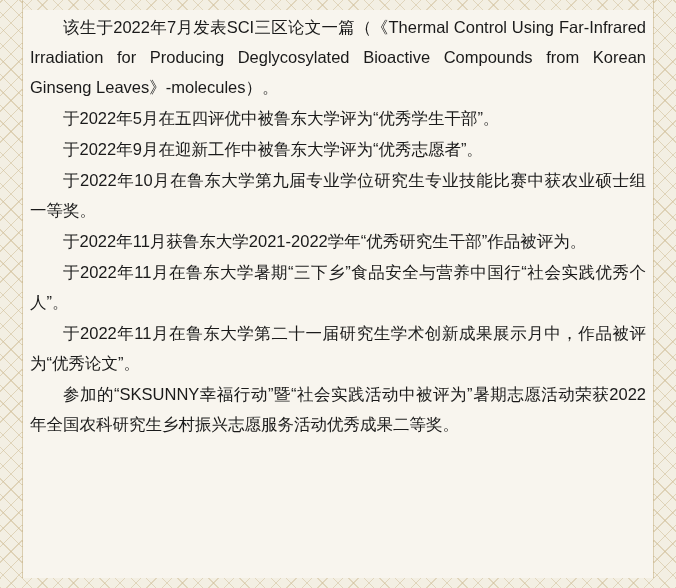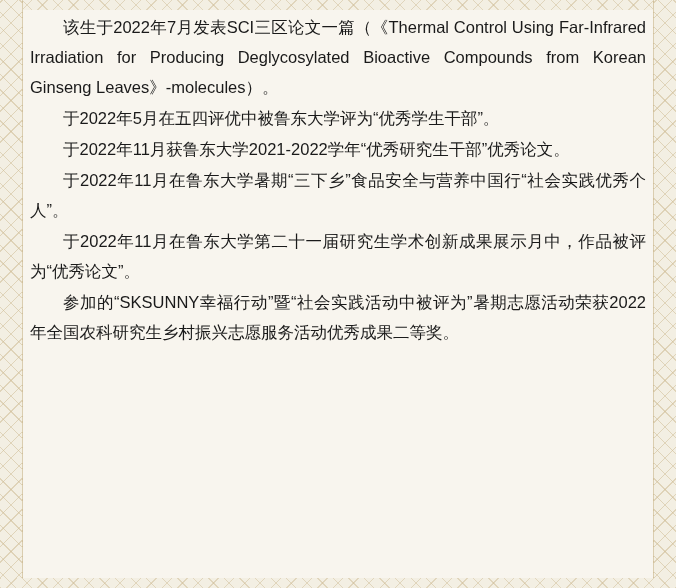--- a/index.html
+++ b/index.html
@@ -83,18 +83,20 @@
 
 <div class="page">
   <div class="edge-top"></div>
   <div class="edge edge-left"></div>
   <div class="edge edge-right"></div>
   <div class="edge-bottom"></div>
 
   <div class="content">
     <p class="para">该生于2022年7月发表SCI三区论文一篇（《Thermal Control Using Far-Infrared Irradiation for Producing Deglycosylated Bioactive Compounds from Korean Ginseng Leaves》-molecules）。</p>
     <p class="para">于2022年5月在五四评优中被鲁东大学评为“优秀学生干部”。</p>
-    <p class="para">于2022年11月获鲁东大学2021-2022学年“优秀研究生干部”优秀论文。</p>
+    <p class="para">于2022年9月在迎新工作中被鲁东大学评为“优秀志愿者”。</p>
+    <p class="para">于2022年10月在鲁东大学第九届专业学位研究生专业技能比赛中获农业硕士组一等奖。</p>
+    <p class="para">于2022年11月获鲁东大学2021-2022学年“优秀研究生干部”作品被评为。</p>
     <p class="para">于2022年11月在鲁东大学暑期“三下乡”食品安全与营养中国行“社会实践优秀个人”。</p>
     <p class="para">于2022年11月在鲁东大学第二十一届研究生学术创新成果展示月中，作品被评为“优秀论文”。</p>
     <p class="para">参加的“SKSUNNY幸福行动”暨“社会实践活动中被评为”暑期志愿活动荣获2022年全国农科研究生乡村振兴志愿服务活动优秀成果二等奖。</p>
   </div>
 </div>
 
 </body></html>

